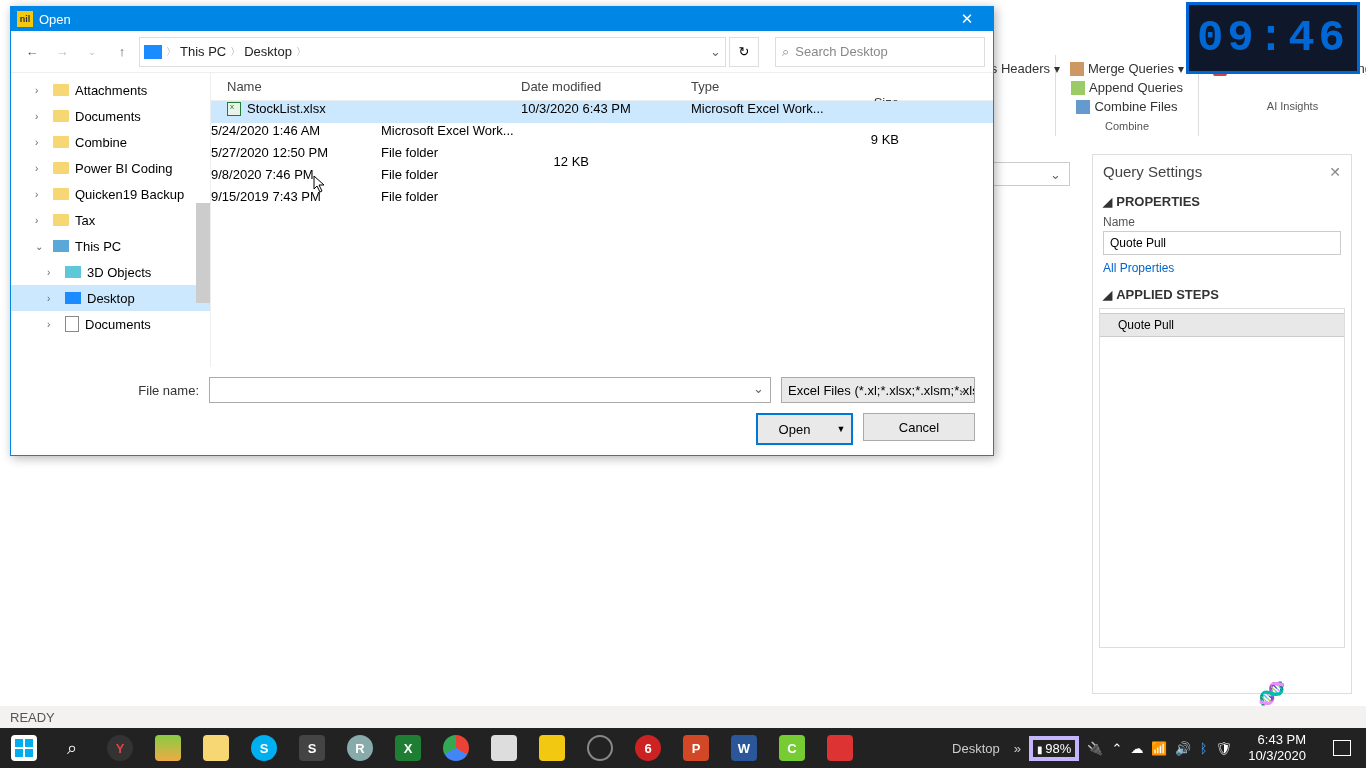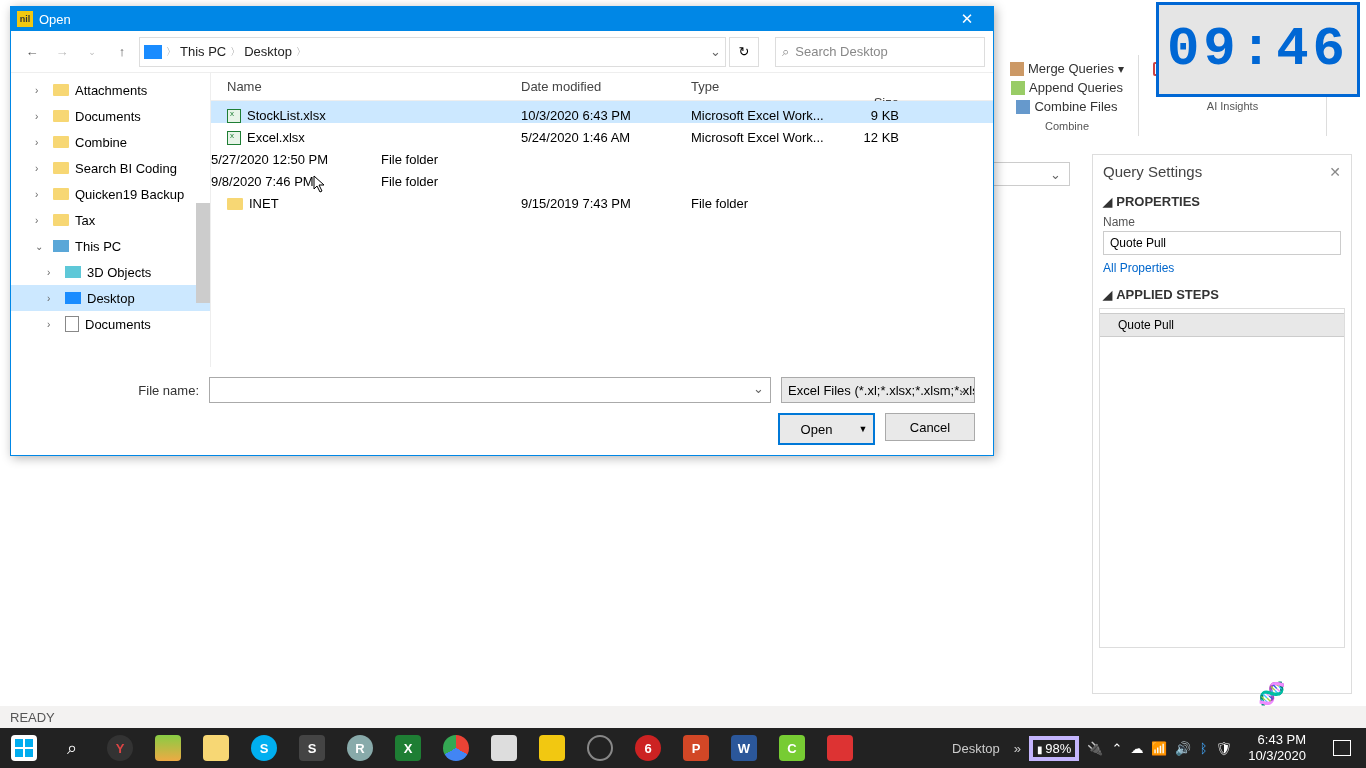--- a/index.html
+++ b/index.html
@@ -48,37 +48,37 @@
 .obj-icon { width: 16px; height: 12px; background: #5ec8d8; }
 .doc-icon { width: 14px; height: 16px; background: #fff; border: 1px solid #888; }
 .scroll-thumb { position: absolute; right: 0; top: 130px; width: 14px; height: 100px; background: #ccc; }
 
 .filelist { flex: 1; display: flex; flex-direction: column; }
 .headers { display: flex; height: 28px; border-bottom: 1px solid #eee; align-items: center; color: #444; }
 .col-name { width: 310px; padding-left: 16px; }
 .col-date { width: 170px; }
 .col-type { width: 140px; }
 .col-size { width: 80px; text-align: right; padding-right: 12px; margin-top: 31px; }
-.file-row { display: flex; height: 22px; align-items: flex-end; cursor: pointer; }
+.file-row { display: flex; height: 22px; align-items: flex-start; cursor: pointer; }
 .file-row.selected { background: #cce8ff; }
 .file-name-cell { width: 310px; padding-left: 16px; display: flex; align-items: center; gap: 6px; }
 .xl-icon { width: 14px; height: 14px; background: #e8f4e8; border: 1px solid #1e7e34; position: relative; }
 .xl-icon::after { content: "x"; font-size: 8px; color: #1e7e34; position: absolute; left: 2px; top: -1px; }
 .fld-icon { width: 16px; height: 12px; background: #f7d774; border-radius: 1px; }
 .cursor-img { position: absolute; left: 302px; top: 168px; width: 14px; height: 18px; pointer-events: none; }
 
 .bottombar { padding: 10px 18px; display: flex; flex-direction: column; gap: 10px; }
 .filename-row { display: flex; align-items: center; gap: 10px; }
 .fn-label { width: 170px; text-align: right; color: #333; }
 .fn-input { flex: 1; height: 26px; border: 1px solid #aaa; padding: 0 6px; position: relative; }
 .fn-input::after { content: "⌄"; position: absolute; right: 6px; top: 3px; color: #666; }
 .filetype { width: 194px; height: 26px; border: 1px solid #aaa; display: flex; align-items: center; padding: 0 6px; overflow: hidden; white-space: nowrap; position: relative; background: #e9e9e9; }
 .filetype::after { content: "⌄"; position: absolute; right: 6px; top: 3px; color: #666; }
 .btn-row { display: flex; justify-content: flex-end; gap: 10px; }
-.btn { width: 90px; height: 28px; border: 1px solid #aaa; background: #e9e9e9; display: flex; align-items: center; justify-content: center; cursor: pointer; }
+.btn { width: 112px; height: 28px; border: 1px solid #aaa; background: #e9e9e9; display: flex; align-items: center; justify-content: center; cursor: pointer; }
 .btn.split { width: 74px; }
 .split-arrow { width: 20px; height: 28px; border: 1px solid #aaa; border-left: 1px solid #aaa; background: #e9e9e9; display: flex; align-items: center; justify-content: center; cursor: pointer; font-size: 9px; margin-left: -1px; }
 .split-wrap { display: flex; border: 2px solid #0078d7; }
 .split-wrap .btn, .split-wrap .split-arrow { border: none; border-right: 1px solid #888; }
 .split-wrap .split-arrow { border-right: none; }
 
 
 .right-panel { position: absolute; right: 14px; top: 154px; width: 260px; height: 540px; background: #fff; border: 1px solid #ddd; }
 .rp-header { display: flex; justify-content: space-between; align-items: center; padding: 8px 10px; color: #444; }
 .rp-close { color: #888; cursor: pointer; font-size: 14px; }
@@ -97,28 +97,31 @@
 
 .taskbar { position: absolute; left: 0; bottom: 0; width: 100%; height: 40px; background: #222; display: flex; align-items: center; }
 .tb-app { width: 48px; height: 40px; display: flex; align-items: center; justify-content: center; cursor: pointer; }
 .tb-app .app-ico { width: 26px; height: 26px; border-radius: 4px; }
 .tray { margin-left: auto; display: flex; align-items: center; gap: 8px; color: #fff; font-size: 11px; padding-right: 4px; }
 .battery { border: 4px solid #c4b5fd; color: #fff; padding: 1px 4px; font-size: 10px; }
 .clock { text-align: right; line-height: 1.2; padding: 0 8px; }
 .notif { width: 40px; height: 40px; display: flex; align-items: center; justify-content: center; }
 
 
-.timer { position: absolute; right: 6px; top: 2px; font-family: "Courier New", monospace; font-size: 54px; font-weight: bold; color: #0067d4; letter-spacing: 4px; border: 3px solid #0067d4; padding: 14px 8px; background: #e5e5e5; }
+.timer { position: absolute; right: 6px; top: 2px; font-family: "Courier New", monospace; font-size: 44px; font-weight: bold; color: #0067d4; letter-spacing: 4px; border: 3px solid #0067d4; padding: 8px 8px; background: #0f172a; }
 .subscribe { position: absolute; right: 56px; bottom: 46px; color: #1a8cff; font-size: 9px; text-align: center; }
 .subscribe .dna { font-size: 22px; }
 </style>
 </head>
 <body>
 
 <div class="ribbon">
+  <div class="ribbon-group" style="width:60px">
+    <div class="ribbon-btn"><span>s Headers</span> ▾</div>
+  </div>
   <div class="ribbon-group">
     <div class="ribbon-btn"><span class="ribbon-icon" style="background:#c96"></span><span>Merge Queries</span> ▾</div>
     <div class="ribbon-btn">
         <span class="ribbon-icon" style="background:#9c6"></span>
         <span>Append Queries</span>
       </div>
     <div class="ribbon-btn">
         <span class="ribbon-icon" style="background:#69c"></span>
         <span>Combine Files</span>
       </div>
@@ -199,21 +202,21 @@
           <span>Documents</span>
         </div>
         <div class="tree-item">
           <span class="tree-chev">›</span>
           <span class="folder-icon"></span>
           <span>Combine</span>
         </div>
         <div class="tree-item">
           <span class="tree-chev">›</span>
           <span class="folder-icon"></span>
-          <span>Search BI Coding</span>
+          <span>Power BI Coding</span>
         </div>
         <div class="tree-item">
           <span class="tree-chev">›</span>
           <span class="folder-icon"></span>
           <span>Quicken19 Backup</span>
         </div>
         <div class="tree-item">
           <span class="tree-chev">›</span>
           <span class="folder-icon"></span>
           <span>Tax</span>
@@ -251,43 +254,35 @@
           <div class="file-row selected">
             <div class="file-name-cell">
               <span class="xl-icon"></span>
               <span>StockList.xlsx</span>
             </div>
             <div class="col-date">10/3/2020 6:43 PM</div>
             <div class="col-type">Microsoft Excel Work...</div>
             <div class="col-size">9 KB</div>
           </div>
           <div class="file-row">
-            <div class="file-name-cell">
-              <span class="xl-icon"></span>
-              <span>Excel.xlsx</span>
-            </div>
             <div class="col-date">5/24/2020 1:46 AM</div>
             <div class="col-type">Microsoft Excel Work...</div>
             <div class="col-size">12 KB</div>
           </div>
           <div class="file-row">
             <div class="col-date">5/27/2020 12:50 PM</div>
             <div class="col-type">File folder</div>
             <div class="col-size"></div>
           </div>
           <div class="file-row">
             <div class="col-date">9/8/2020 7:46 PM</div>
             <div class="col-type">File folder</div>
             <div class="col-size"></div>
           </div>
           <div class="file-row">
-            <div class="file-name-cell">
-              <span class="fld-icon"></span>
-              <span>INET</span>
-            </div>
             <div class="col-date">9/15/2019 7:43 PM</div>
             <div class="col-type">File folder</div>
             <div class="col-size"></div>
           </div>
         </div>
     </div>
   </div>
 
   <div class="bottombar">
     <div class="filename-row">

